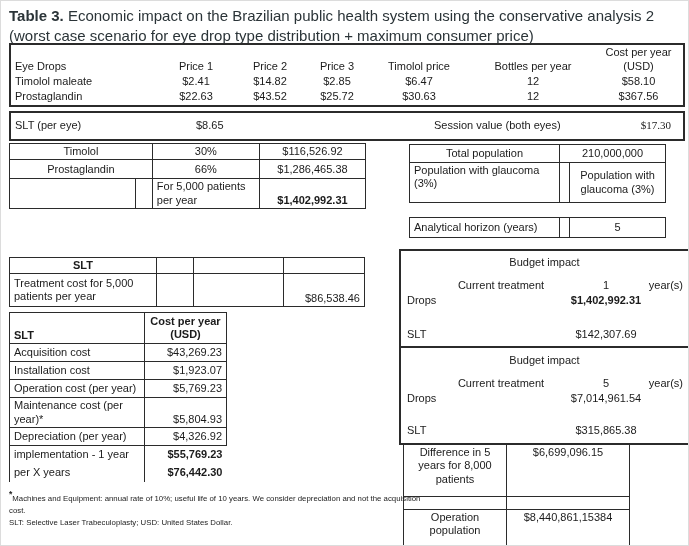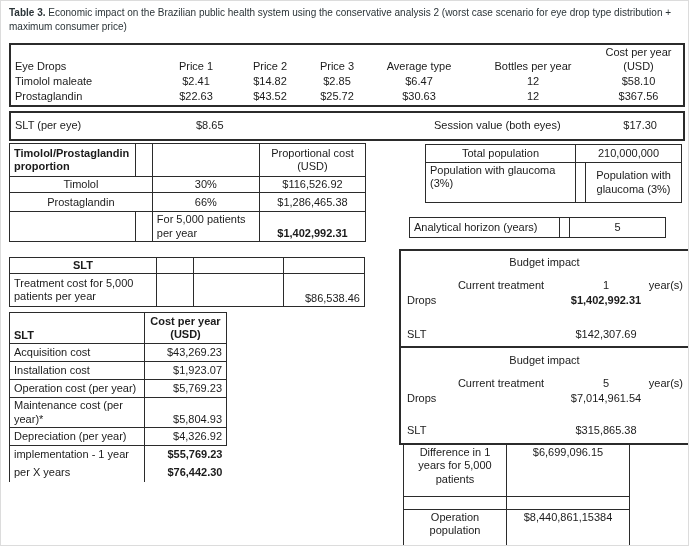--- a/index.html
+++ b/index.html
@@ -2,21 +2,21 @@
 <html><head>
 <meta charset="utf-8">
 <style>
   html,body { margin:0; padding:0; background:#f2f2f2; }
   .page {
     position:relative; width:689px; height:546px; background:#ffffff;
     font-family:"Liberation Sans", sans-serif; color:#1b1b1b;
     border:1px solid #dcdcdc; box-sizing:border-box; overflow:hidden;
   }
   .abs { position:absolute; }
-  .title { font-size:10px; line-height:1.35; color:#2b3438; }
+  .title { font-size:15px; line-height:1.35; color:#2b3438; }
   .title .t-prefix { font-weight:bold; }
   table { border-collapse:collapse; table-layout:fixed; }
   td { padding:1px 4px; font-size:11px; line-height:1.22; vertical-align:middle; color:#1b1b1b; overflow:hidden; }
   .outer-only { border:2px solid #2b2b2b; }
   .grid td { border:1.5px solid #2b2b2b; }
   .ca { text-align:center; }
   .ra { text-align:right; }
   .la { text-align:left; }
   .vb { vertical-align:bottom; }
   .vt { vertical-align:top; }
@@ -48,21 +48,21 @@
         <col style="width:106px">
         <col style="width:122px">
         <col style="width:90px">
       </colgroup>
     <tbody>
         <tr style="height:30px;">
       <td class="vb la">Eye Drops</td>
       <td class="vb ca">Price 1</td>
       <td class="vb ca">Price 2</td>
       <td class="vb ca">Price 3</td>
-      <td class="vb ca">Average type</td>
+      <td class="vb ca">Timolol price</td>
       <td class="vb ca">Bottles per year</td>
       <td class="vb ca pre">Cost per year
 (USD)</td>
     </tr>
     <tr style="height:15px;">
       <td class="la">Timolol maleate</td>
       <td class="ca">$2.41</td>
       <td class="ca">$14.82</td>
       <td class="ca">$2.85</td>
       <td class="ca">$6.47</td>
@@ -86,60 +86,53 @@
         <col style="width:182px">
         <col style="width:238px">
         <col style="width:168px">
         <col style="width:86px">
       </colgroup>
     <tbody>
         <tr style="height:28px;">
       <td class="la">SLT (per eye)</td>
       <td class="la">$8.65</td>
       <td class="la">Session value (both eyes)</td>
-      <td class="ra" style="padding-right:26px;">$17.30</td>
+      <td class="ra" style="padding-right:12px;font-family:Liberation Serif, serif;">$17.30</td>
     </tr>
   </tbody>
     </table>
 
   <table class="abs grid" style="left:8px; top:142px; width:357px;">
     <colgroup>
         <col style="width:124px">
         <col style="width:16px">
         <col style="width:105px">
         <col style="width:104px">
       </colgroup>
     <tbody>
-        <tr style="height:33px;">
-      <td class="la bold">Timolol/Prostaglandin proportion</td>
-      <td></td>
-      <td></td>
-      <td class="ca pre">Proportional cost
-(USD)</td>
-    </tr>
     <tr style="height:14px;">
       <td class="ca" colspan="2">Timolol</td>
       <td class="ca">30%</td>
       <td class="ca">$116,526.92</td>
     </tr>
     <tr style="height:19px;">
       <td class="ca" colspan="2">Prostaglandin</td>
       <td class="ca">66%</td>
       <td class="ca">$1,286,465.38</td>
     </tr>
     <tr style="height:25px;">
       <td></td>
       <td></td>
       <td class="la">For 5,000 patients per year</td>
       <td class="ca vb bold">$1,402,992.31</td>
     </tr>
   </tbody>
     </table>
 
-  <table class="abs grid" style="left:424px; top:143px; width:256px;">
+  <table class="abs grid" style="left:408px; top:143px; width:256px;">
     <colgroup>
         <col style="width:150px">
         <col style="width:10px">
         <col style="width:96px">
       </colgroup>
     <tbody>
         <tr style="height:18px;">
       <td class="ca">Total population</td>
       <td class="ca" colspan="2">210,000,000</td>
     </tr>
@@ -253,28 +246,32 @@
   </tbody>
     </table>
 
   <table class="abs grid" style="left:402px; top:443px; width:226px;">
     <colgroup>
         <col style="width:103px">
         <col style="width:123px">
       </colgroup>
     <tbody>
         <tr style="height:52px;">
-      <td class="ca vt">Difference in 1 years for 5,000 patients</td>
+      <td class="ca vt">Difference in 5 years for 8,000 patients</td>
       <td class="ca vt">$6,699,096.15</td>
     </tr>
     <tr style="height:13px;">
       <td></td>
       <td></td>
     </tr>
     <tr style="height:36px;">
       <td class="ca vt">Operation population</td>
       <td class="ca vt">$8,440,861,15384</td>
     </tr>
   </tbody>
     </table>
 
+  <div class="abs fn" style="left:8px; top:487px; width:430px;">
+    <div><sup>*</sup><span>Machines and Equipment: annual rate of 10%; useful life of 10 years. We consider depreciation and not the acquisition cost.</span></div>
+    <div>SLT: Selective Laser Trabeculoplasty; USD: United States Dollar.</div>
+  </div>
 
 </div>
 
 </body></html>

